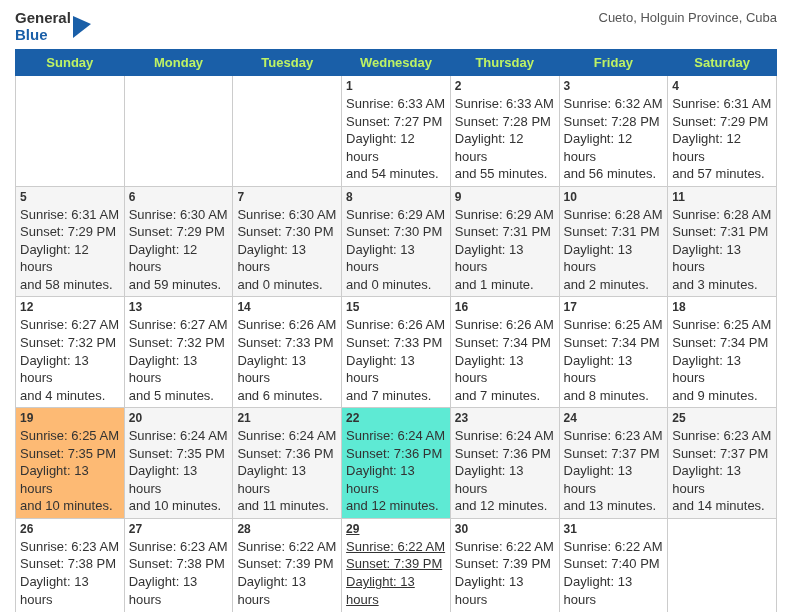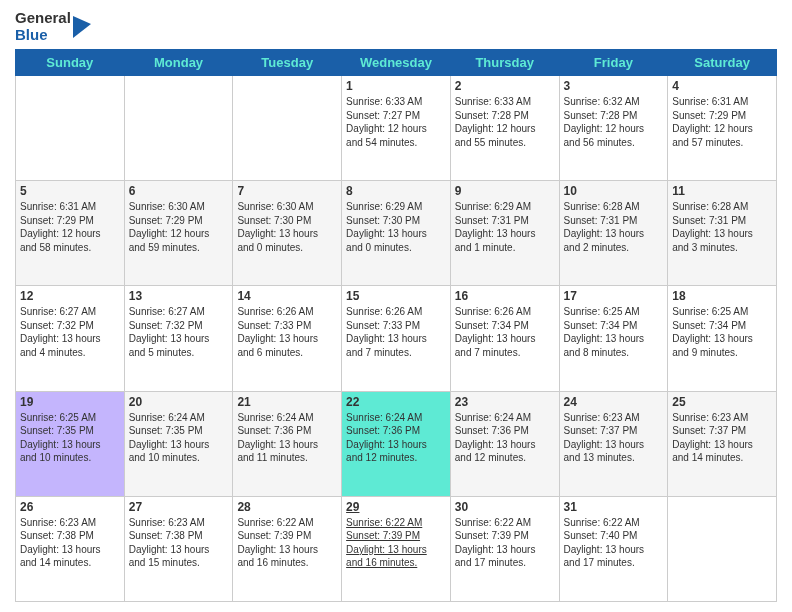--- a/index.html
+++ b/index.html
@@ -62,21 +62,21 @@
     }
     .calendar {
       flex: 1;
       border: 1px solid #ccc;
       border-collapse: collapse;
       width: 100%;
       table-layout: fixed;
     }
     .calendar th {
       background: #1a5fa8;
-      color: #5eead4;
+      color: #bef264;
       text-align: center;
       padding: 5px 9px;
       font-size: 13px;
       font-weight: bold;
       border: 1px solid #1a5fa8;
     }
     .calendar td {
       vertical-align: top;
       border: 1px solid #ccc;
       padding: 3px 4px;
@@ -86,41 +86,42 @@
       width: calc(100% / 7);
     }
     .day-number {
       font-size: 12px;
       font-weight: bold;
       margin-bottom: 2px;
       display: block;
     }
     .day-info {
       line-height: 1.35;
-      font-size: 10px;
+      font-size: 13px;
     }
     .empty-cell {
       background: #f9f9f9;
     }
   </style>
 </head>
 <body>
 
 <div class="page">
   <div class="header">
     <div class="logo">
       <div class="logo-text">
         <span class="logo-general">General</span>
         <span class="logo-blue">Blue</span>
       </div>
       <svg class="logo-icon" viewBox="0 0 18 22" xmlns="http://www.w3.org/2000/svg">
         <polygon points="0,0 18,8 0,22" fill="#1a5fa8"></polygon>
       </svg>
     </div>
     <div class="title-section">
+      <div class="location">Cueto, Holguin Province, Cuba</div>
     </div>
   </div>
 
   <table class="calendar">
     <thead>
       <tr>
         <th>Sunday</th>
         <th>Monday</th>
         <th>Tuesday</th>
         <th>Wednesday</th>
@@ -205,21 +206,21 @@
           <td style="background: rgb(255, 255, 255);">
             <span class="day-number">17</span>
             <div class="day-info">Sunrise: 6:25 AM<br>Sunset: 7:34 PM<br>Daylight: 13 hours<br>and 8 minutes.</div>
           </td>
           <td style="background: rgb(255, 255, 255);">
             <span class="day-number">18</span>
             <div class="day-info">Sunrise: 6:25 AM<br>Sunset: 7:34 PM<br>Daylight: 13 hours<br>and 9 minutes.</div>
           </td>
         </tr>
         <tr>
-          <td style="background: #c4b5fd; margin-left: 24px;">
+          <td style="background: #fdba74; margin-left: 24px;">
             <span class="day-number">19</span>
             <div class="day-info">Sunrise: 6:25 AM<br>Sunset: 7:35 PM<br>Daylight: 13 hours<br>and 10 minutes.</div>
           </td>
           <td style="background: rgb(245, 245, 245);">
             <span class="day-number">20</span>
             <div class="day-info">Sunrise: 6:24 AM<br>Sunset: 7:35 PM<br>Daylight: 13 hours<br>and 10 minutes.</div>
           </td>
           <td style="background: rgb(245, 245, 245); margin-top: 28px;">
             <span class="day-number">21</span>
             <div class="day-info">Sunrise: 6:24 AM<br>Sunset: 7:36 PM<br>Daylight: 13 hours<br>and 11 minutes.</div>

